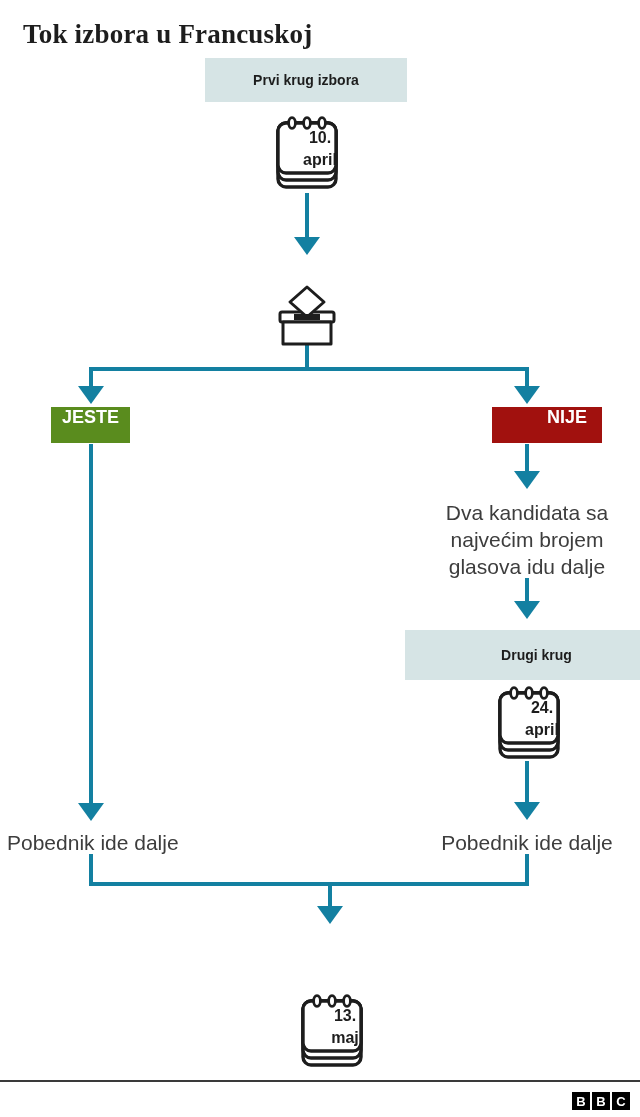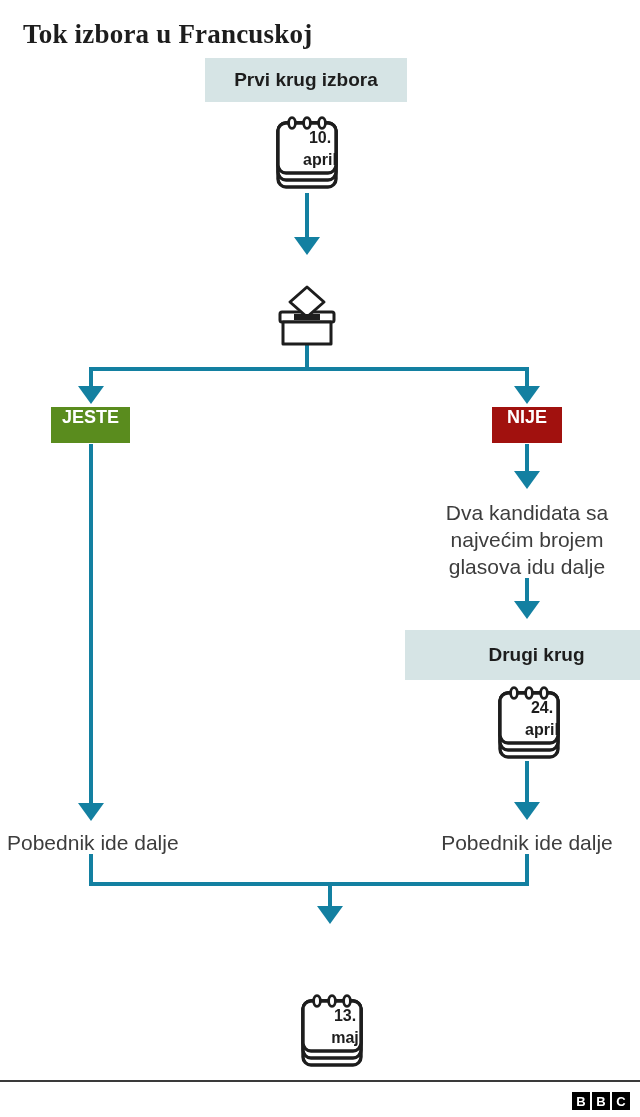--- a/index.html
+++ b/index.html
@@ -13,28 +13,28 @@
     font-size:27px;font-weight:bold;color:var(--ink,#1d1d1d);
     letter-spacing:0.2px;
   }
   svg.connectors{position:absolute;left:0;top:0;}
   .c-line{fill:none;stroke:var(--teal,#1380a1);stroke-width:4px;}
   .c-head{fill:var(--teal,#1380a1);stroke:none;}
 
   .stage-box{
     position:absolute;background:var(--box-bg,#d6e4e5);
     display:flex;align-items:center;justify-content:center;
-    font-size:19px;font-weight:bold;color:var(--ink,#1d1d1d);
+    font-size:14px;font-weight:bold;color:var(--ink,#1d1d1d);
   }
   .badge{
     position:absolute;display:flex;align-items:flex-start;justify-content:center;
     font-size:18px;font-weight:bold;color:#ffffff;
   }
   .badge.yes{background:var(--yes-green,#5a8c1e);}
-  .badge.no{background:var(--no-red,#a1110e);}
+  .badge.no{background:var(--no-red,#a1110e);padding-left:40px;}
 
   .plain-text{
     position:absolute;font-size:21px;color:var(--body-text,#3d3d3d);line-height:27px;
   }
   .centered{text-align:center;}
 
   .calendar{position:absolute;width:64px;height:76px;}
   .cal-frame{fill:#ffffff;stroke:var(--ink,#1d1d1d);stroke-width:3.4px;}
   .cal-ring{fill:#ffffff;stroke:var(--ink,#1d1d1d);stroke-width:2.8px;}
   .cal-text{

